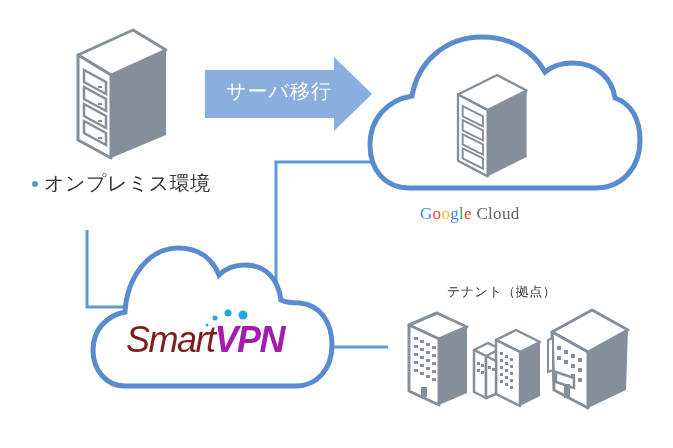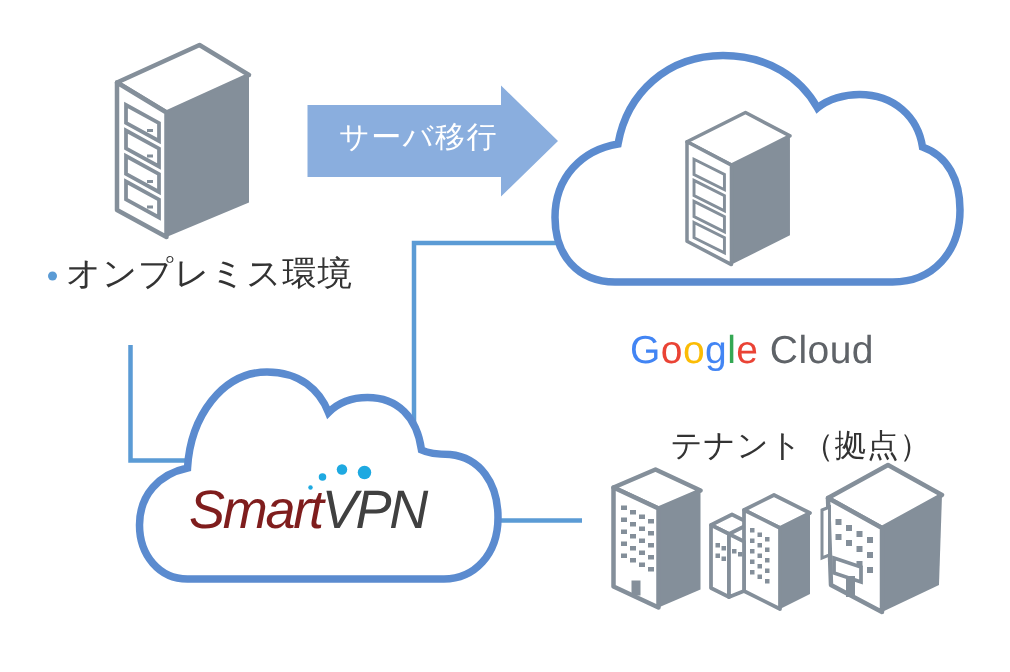--- a/index.html
+++ b/index.html
@@ -1,28 +1,28 @@
 <!DOCTYPE html>
 <html><head>
 <meta charset="utf-8">
 <style>
   html, body { margin: 0; padding: 0; background: #ffffff; }
   body { width: 673px; height: 448px; position: relative; overflow: hidden;
          font-family: "DejaVu Sans", "Liberation Sans", sans-serif; }
   svg.canvas { position: absolute; left: 0; top: 0; }
   .env-list { position: absolute; left: 30px; top: 168px; margin: 0; padding: 0; list-style: none; }
-  .env-list li { font-size: 23px; line-height: 30px; color: #333; position: relative; padding-left: 14px; letter-spacing: 0.5px; }
+  .env-list li { font-size: 20px; line-height: 30px; color: #333; position: relative; padding-left: 14px; letter-spacing: 0.5px; }
   .env-list li .bullet { position: absolute; left: 2px; top: 13px; width: 6px; height: 6px; border-radius: 50%; background: #5b9bd5; }
   .arrow-label { position: absolute; left: 212px; top: 78px; font-size: 20px; color: #ffffff; letter-spacing: 1px; margin-left: 14px; }
-  .gc-logo { position: absolute; left: 420px; top: 218px; font-size: 26px; font-family: Liberation Sans, sans-serif; letter-spacing: 0.3px; }
+  .gc-logo { position: absolute; left: 420px; top: 204px; font-size: 17px; font-family: Liberation Serif, serif; letter-spacing: 0.3px; }
   .gc-logo span { font-weight: normal; }
-  .tenant-label { position: absolute; left: 447px; top: 283px; font-size: 21px; color: #333; letter-spacing: 0.5px; }
+  .tenant-label { position: absolute; left: 447px; top: 283px; font-size: 13px; color: #333; letter-spacing: 0.5px; }
   .vpn-logo { position: absolute; left: 126px; top: 319px; font-family: "Liberation Sans", sans-serif; font-style: italic; font-size: 36px; letter-spacing: -1.5px; }
   .vpn-logo .smart { color: #7f1d1d; font-weight: normal; }
-  .vpn-logo .vpn { color: #404040; font-weight: normal; }
+  .vpn-logo .vpn { color: #a21caf; font-weight: bold; }
 </style>
 </head>
 <body>
 
 <svg class="canvas" width="673" height="448" viewBox="0 0 673 448">
 
   <g fill="none" stroke="#5b9bd5" stroke-width="3">
     <polyline points="87,230 87,307 125,307"></polyline>
     <polyline points="276,300 276,162 374,162"></polyline>
     <line x1="330" y1="347" x2="388" y2="347"></line>

